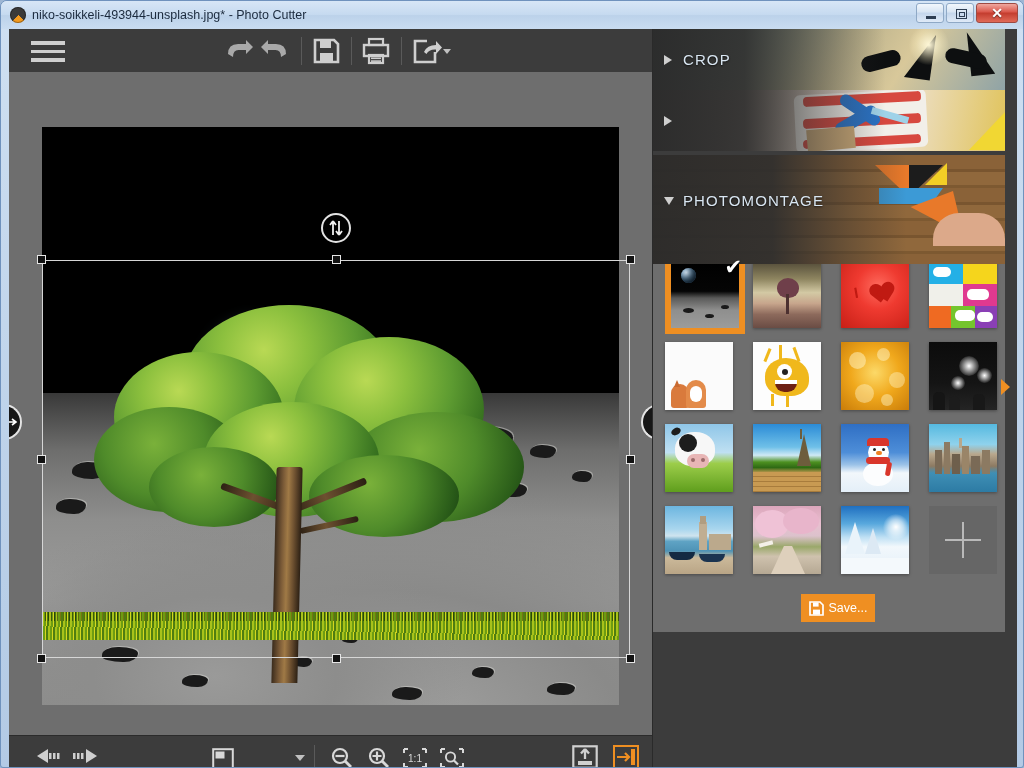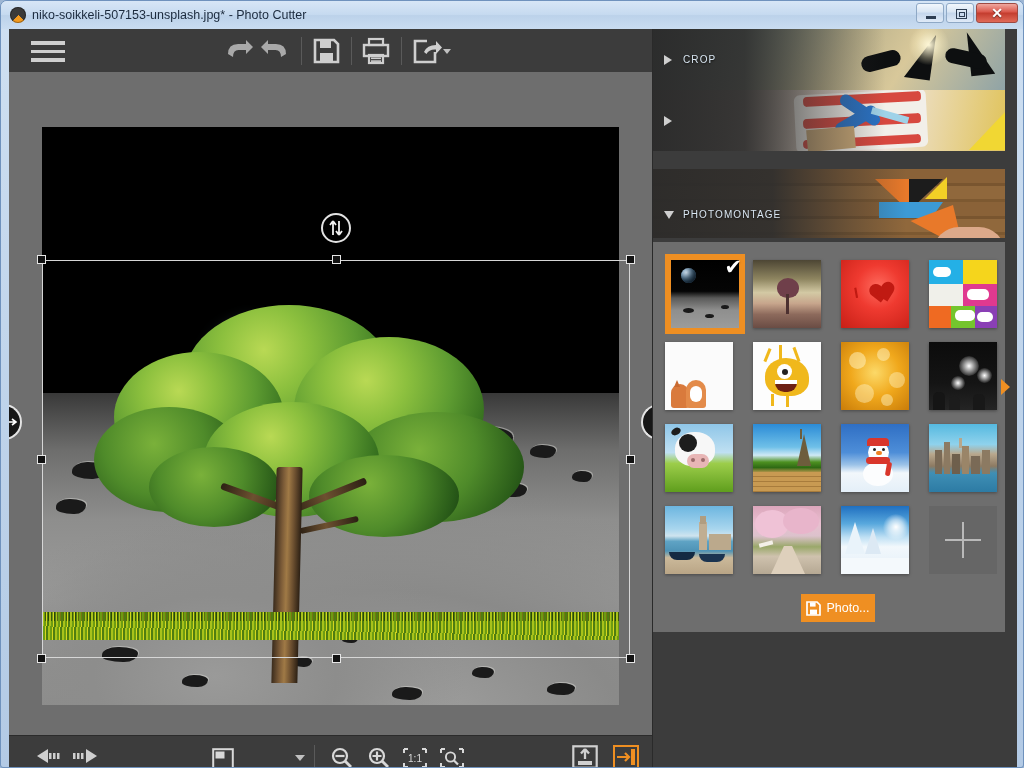--- a/index.html
+++ b/index.html
@@ -184,21 +184,21 @@
   #rpanel {
     position:absolute; left:643px; top:0; width:365px; height:746px;
     background:#3c3c3c; border-left:1px solid #2a2a2a;
   }
   .section-head {
     position:absolute; left:0; width:352px; height:61px;
     overflow:hidden; cursor:pointer;
   }
   .sh-label {
     position:absolute; left:30px; top:0; height:61px; line-height:61px;
-    font-size:10px; letter-spacing:1.1px; color:#d9e6f2;
+    font-size:15px; letter-spacing:1.1px; color:#d9e6f2;
     text-shadow:0 1px 2px rgba(0,0,0,.7); z-index:3;
   }
   .sh-arrow { position:absolute; left:11px; top:26px; z-index:3; width:0; height:0; }
   .sh-arrow.right {
     border-top:5.5px solid transparent; border-bottom:5.5px solid transparent;
     border-left:8px solid #cfcfcf;
   }
   .sh-arrow.down {
     margin-top:2px;
     border-left:5.5px solid transparent; border-right:5.5px solid transparent;
@@ -251,21 +251,21 @@
     border-left:9px solid #ef8f22; cursor:pointer; z-index:30;
   }
 </style>
 </head>
 <body>
 
 <div id="window">
 
   <div id="titlebar">
     <div id="app-icon"></div>
-    <div id="title-text">niko-soikkeli-507153-unsplash.jpg* - Photo Cutter</div>
+    <div id="title-text">niko-soikkeli-493944-unsplash.jpg* - Photo Cutter</div>
 
     <div class="wbtn" id="btn-min">
       <span class="wglyph">
           <i class="min-bar"></i>
         </span>
     </div>
     <div class="wbtn" id="btn-max">
       <span class="wglyph">
           <i class="max-o"></i>
           <i class="max-i"></i>
@@ -504,21 +504,21 @@
           <div style="position:absolute;right:126px;top:24px;width:46px;height:12px;background:#2a72c4;border-radius:6px;transform:rotate(-30deg)"></div>
           <div style="position:absolute;right:96px;top:22px;width:38px;height:7px;background:#9fd2e8;transform:rotate(16deg)"></div>
           <div style="position:absolute;right:0;top:22px;width:36px;height:38px;background:#f1d733;
                       clip-path:polygon(0 100%,100% 0,100% 100%)"></div>
           <div style="position:absolute;right:150px;top:38px;width:48px;height:22px;background:#c8a776;transform:rotate(-5deg)"></div>
         </div>
         <div class="sh-fade"></div>
         <span class="sh-arrow right"></span>
       </div>
 
-      <div class="section-head" style="top:140px;height:69px">
+      <div class="section-head" style="top:126px;height:109px">
         <div class="sh-art" style="background:repeating-linear-gradient(180deg,#8a6238 0 14px,#79552f 14px 17px,#90683c 17px 30px,#7d5931 30px 33px)">
           <div style="position:absolute;right:96px;top:10px;width:0;height:0;
                       border-left:34px solid transparent;border-top:32px solid #e8792a"></div>
           <div style="position:absolute;right:62px;top:10px;width:0;height:0;
                       border-right:34px solid transparent;border-top:32px solid #1c1c1c"></div>
           <div style="position:absolute;right:58px;top:8px;width:0;height:0;
                       border-left:22px solid transparent;border-bottom:22px solid #f2cf26"></div>
           <div style="position:absolute;right:62px;top:33px;width:64px;height:16px;background:#3c9ad6;
                       clip-path:polygon(0 0,100% 0,82% 100%,0 100%)"></div>
           <div style="position:absolute;right:30px;top:34px;width:0;height:0;
@@ -687,21 +687,21 @@
         </div>
 
         <div id="add-thumb" style="left:276px;top:264px"></div>
 
         <button id="save-btn">
           <svg width="15" height="15" viewBox="0 0 15 15">
             <path d="M1 1 h10 l3 3 v10 H1 Z" fill="none" stroke="#fff" stroke-width="1.7"></path>
             <rect x="4" y="1.4" width="5.6" height="4.2" fill="#fff"></rect>
             <rect x="4" y="8.6" width="7" height="5" fill="#fff"></rect>
           </svg>
-          <span>Photo...</span>
+          <span>Save...</span>
         </button>
       </div>
     </div>
 
   </div>
 
   <div id="panel-tri"></div>
 </div>
 
 </body></html>

